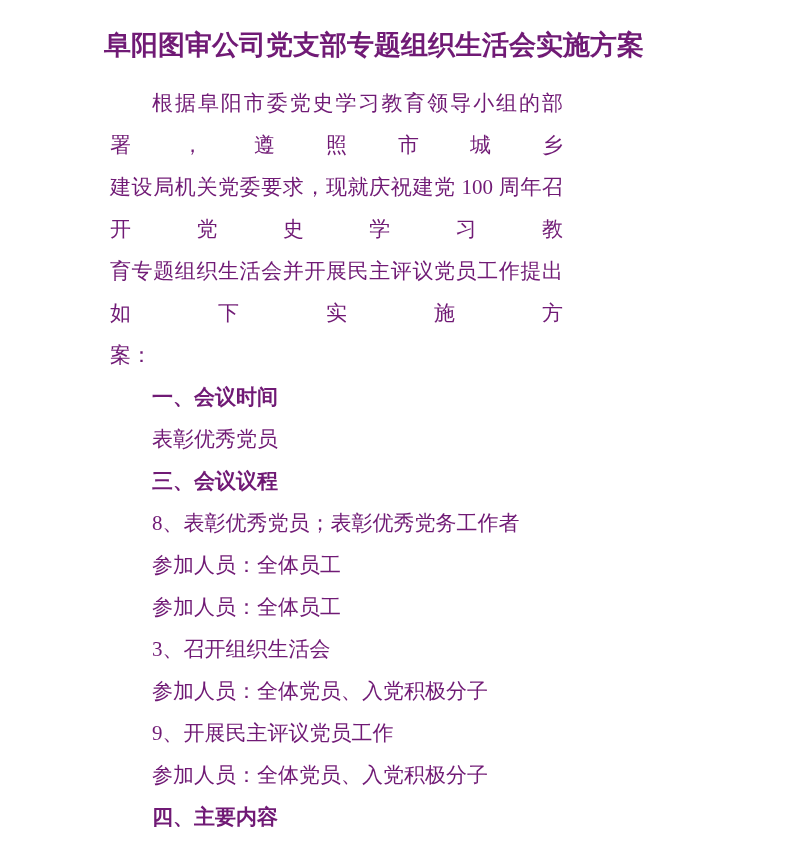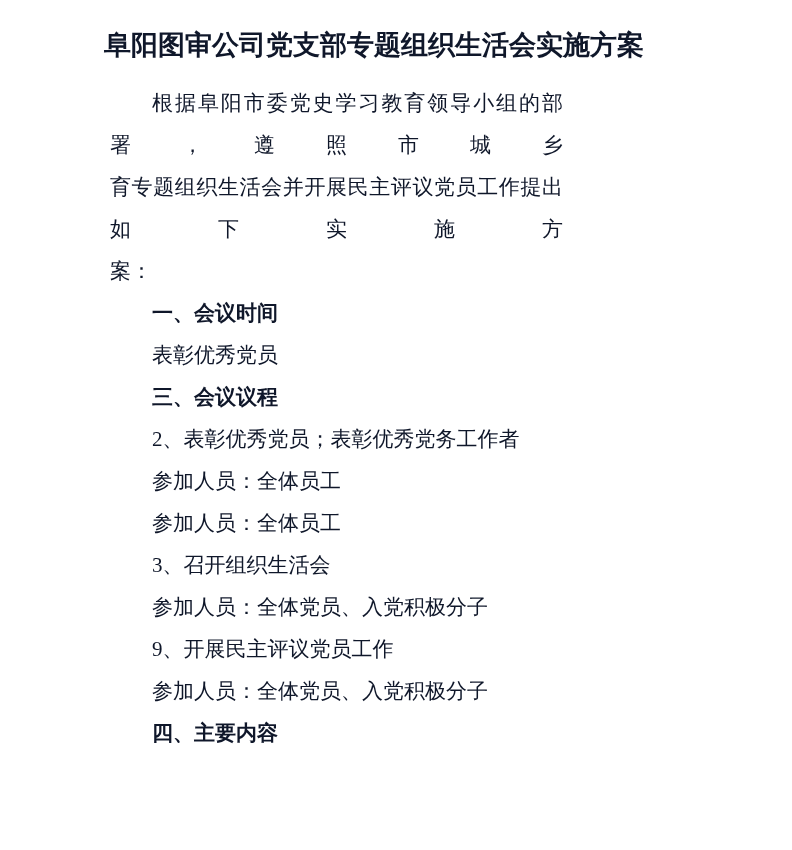--- a/index.html
+++ b/index.html
@@ -11,21 +11,21 @@
     width: 792px;
     height: 850px;
     overflow: hidden;
   }
   .page {
     box-sizing: border-box;
     width: 675px;
     height: 850px;
     padding: 22px 112px 0 104px;
     background: #ffffff;
-    color: #0f172a;
+    color: #701a75;
   }
   .title {
     margin: 0 0 14px 0;
     font-family: "Liberation Sans", sans-serif;
     font-weight: bold;
     font-size: 27px;
     line-height: 46px;
     text-align: center;
     white-space: nowrap;
   }
@@ -53,30 +53,31 @@
 </style>
 </head>
 <body>
 
 <div class="page">
 
   <h1 class="title">阜阳图审公司党支部专题组织生活会实施方案</h1>
 
   <div>
     <div class="line justify">根据阜阳市委党史学习教育领导小组的部署，遵照市城乡</div>
+    <div class="line justify noindent">建设局机关党委要求，现就庆祝建党 100 周年召开党史学习教</div>
     <div class="line justify noindent">育专题组织生活会并开展民主评议党员工作提出如下实施方</div>
     <div class="line noindent">案：</div>
   </div>
 
   <div class="line heading">一、会议时间</div>
 
   <div class="line">表彰优秀党员</div>
 
   <div class="line heading">三、会议议程</div>
-  <div class="line">2、表彰优秀党员；表彰优秀党务工作者</div>
+  <div class="line">8、表彰优秀党员；表彰优秀党务工作者</div>
   <div class="line">参加人员：全体员工</div>
   <div class="line">参加人员：全体员工</div>
   <div class="line">3、召开组织生活会</div>
   <div class="line">参加人员：全体党员、入党积极分子</div>
   <div class="line">9、开展民主评议党员工作</div>
   <div class="line">参加人员：全体党员、入党积极分子</div>
 
   <div class="line heading">四、主要内容</div>
 
 </div>

